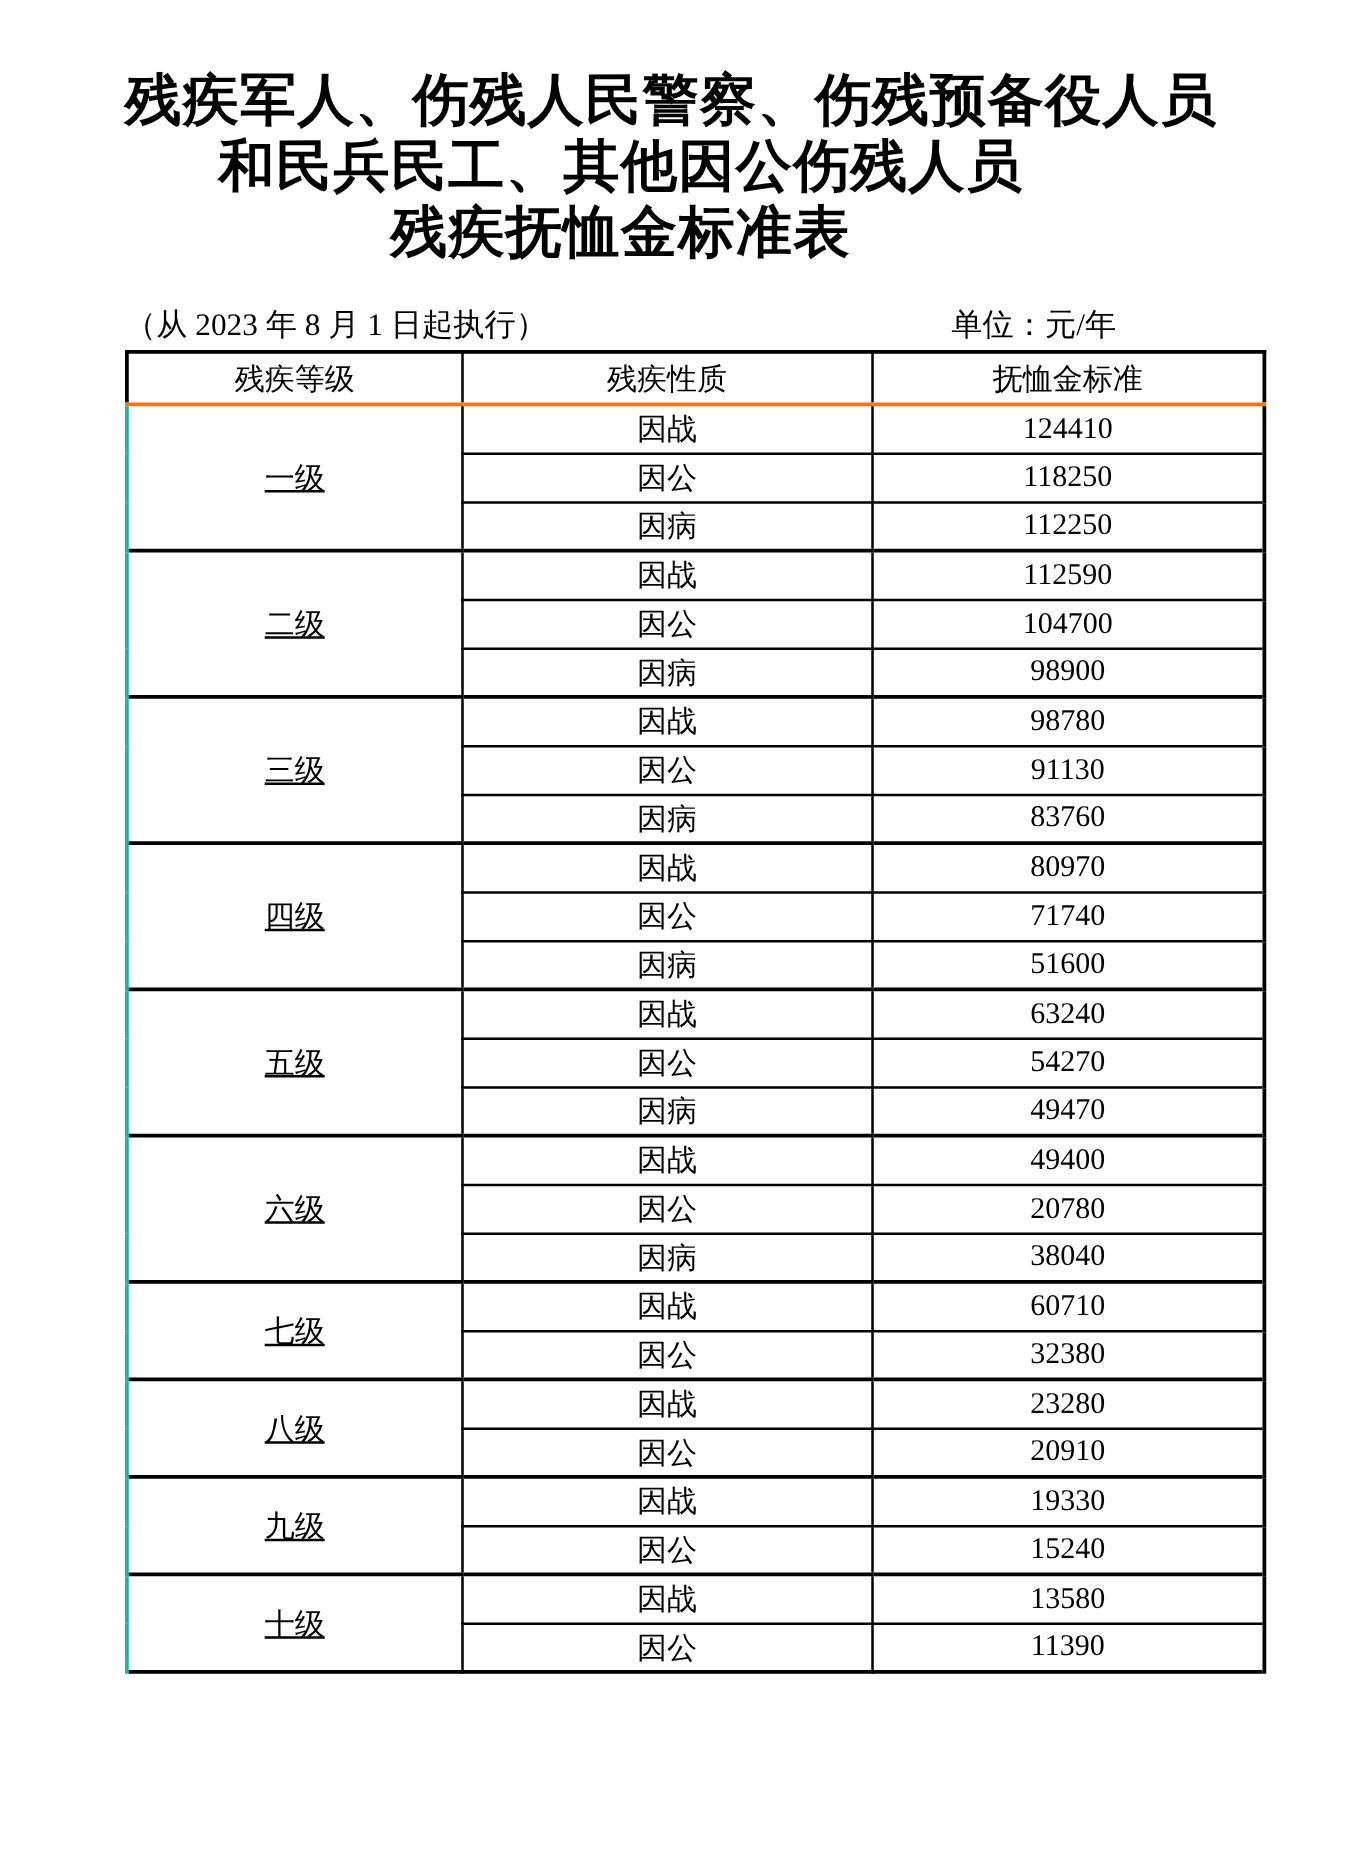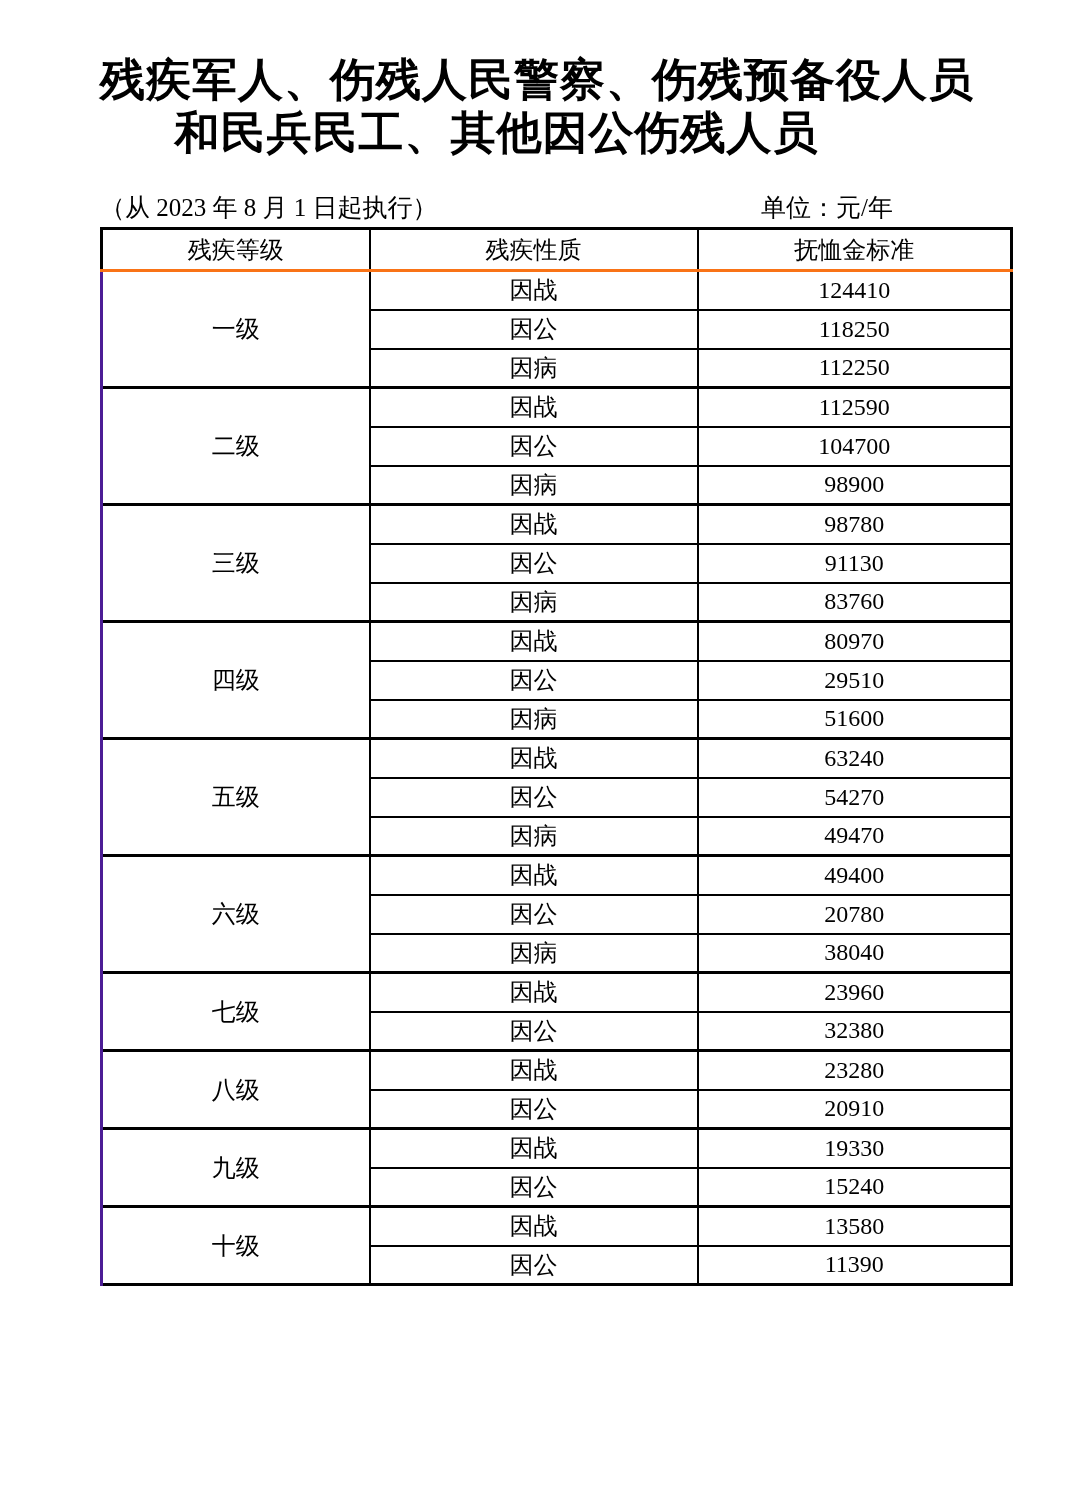--- a/index.html
+++ b/index.html
@@ -61,35 +61,37 @@
     overflow: hidden;
   }
   .pension-table thead th {
     height: 42px;
     border-bottom: 3px solid #f97316;
   }
   .pension-table tr.group-start td {
     border-top: 3px solid #000;
   }
   .pension-table td.level-cell {
-    border-left: 3px solid #4c1d95;
+    border-left: 3px solid #14b8a6;
+    text-decoration: underline;
   }
   .pension-table td.amount-cell {
     border-right: 3px solid #000;
     margin-left: 48px;
   }
 </style>
 </head>
 <body>
 
 <div class="page">
 
   <div class="title-block">
     <div>残疾军人、伤残人民警察、伤残预备役人员</div>
     <div>和民兵民工、其他因公伤残人员</div>
+    <div>残疾抚恤金标准表</div>
   </div>
 
   <div class="meta-row">
     <span>（从 2023 年 8 月 1 日起执行）</span>
     <span>单位：元/年</span>
   </div>
 
   <table class="pension-table">
     <colgroup>
       <col class="c1">
@@ -143,21 +145,21 @@
           <td class="nature-cell">因病</td>
           <td class="amount-cell">83760</td>
         </tr>
         <tr class="group-start">
           <td class="level-cell" rowspan="3">四级</td>
           <td class="nature-cell">因战</td>
           <td class="amount-cell">80970</td>
         </tr>
         <tr>
           <td class="nature-cell">因公</td>
-          <td class="amount-cell">29510</td>
+          <td class="amount-cell">71740</td>
         </tr>
         <tr>
           <td class="nature-cell">因病</td>
           <td class="amount-cell">51600</td>
         </tr>
         <tr class="group-start">
           <td class="level-cell" rowspan="3">五级</td>
           <td class="nature-cell">因战</td>
           <td class="amount-cell">63240</td>
         </tr>
@@ -178,21 +180,21 @@
           <td class="nature-cell">因公</td>
           <td class="amount-cell">20780</td>
         </tr>
         <tr>
           <td class="nature-cell">因病</td>
           <td class="amount-cell">38040</td>
         </tr>
         <tr class="group-start">
           <td class="level-cell" rowspan="2">七级</td>
           <td class="nature-cell">因战</td>
-          <td class="amount-cell">23960</td>
+          <td class="amount-cell">60710</td>
         </tr>
         <tr>
           <td class="nature-cell">因公</td>
           <td class="amount-cell">32380</td>
         </tr>
         <tr class="group-start">
           <td class="level-cell" rowspan="2">八级</td>
           <td class="nature-cell">因战</td>
           <td class="amount-cell">23280</td>
         </tr>

